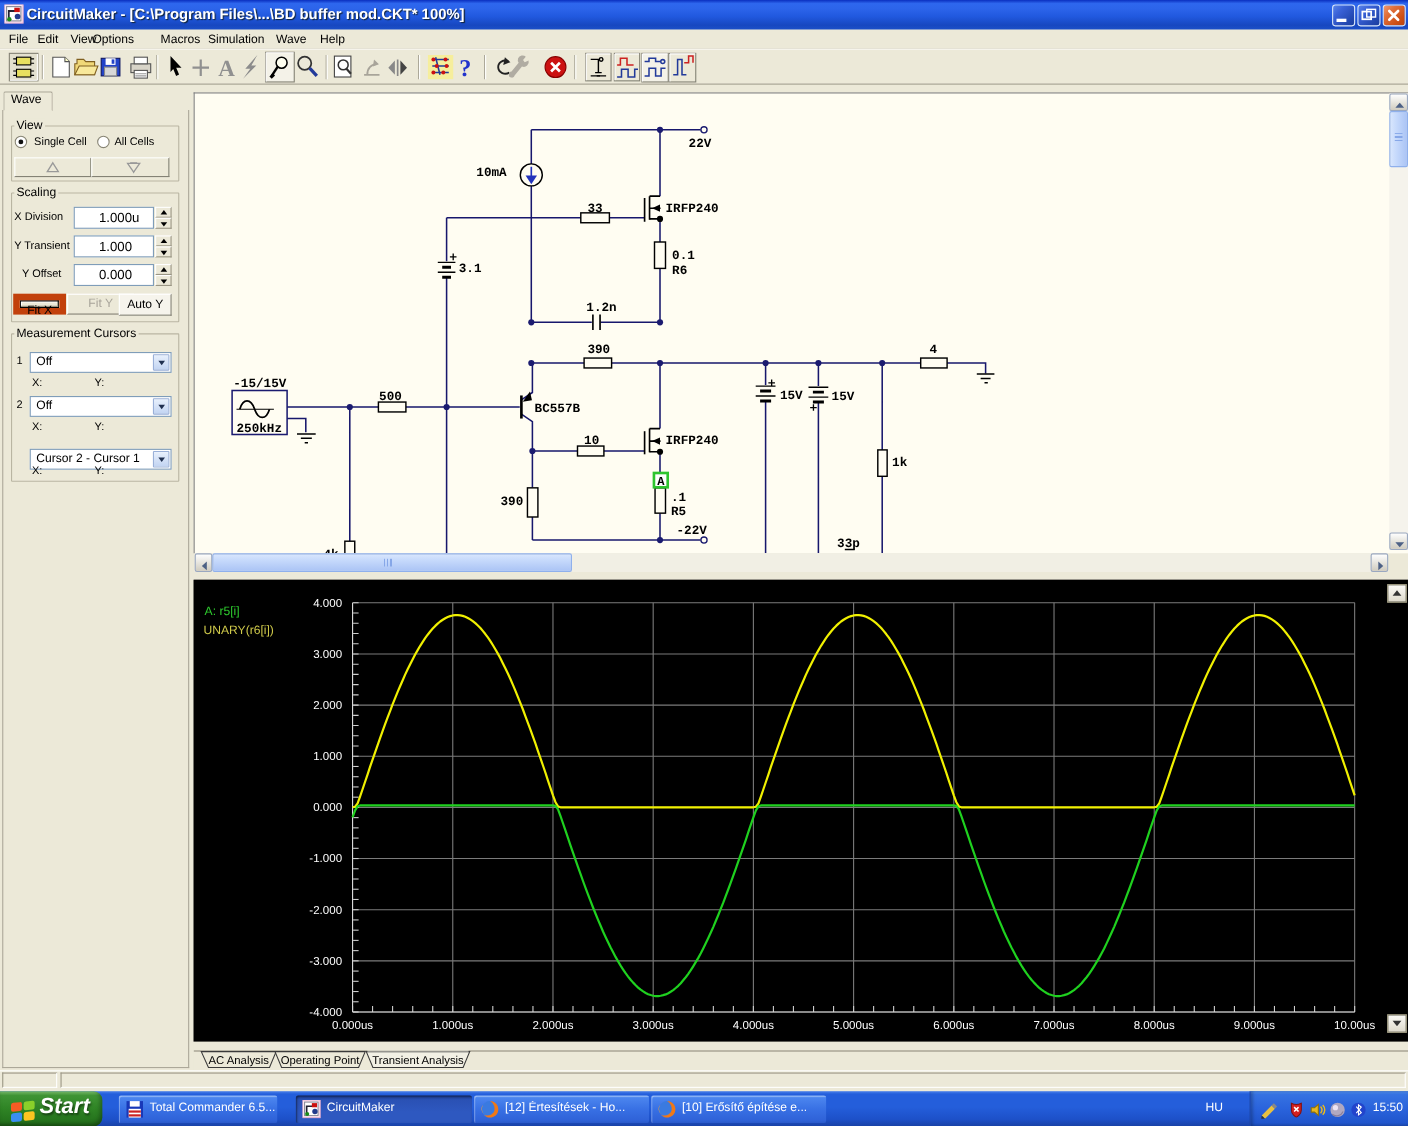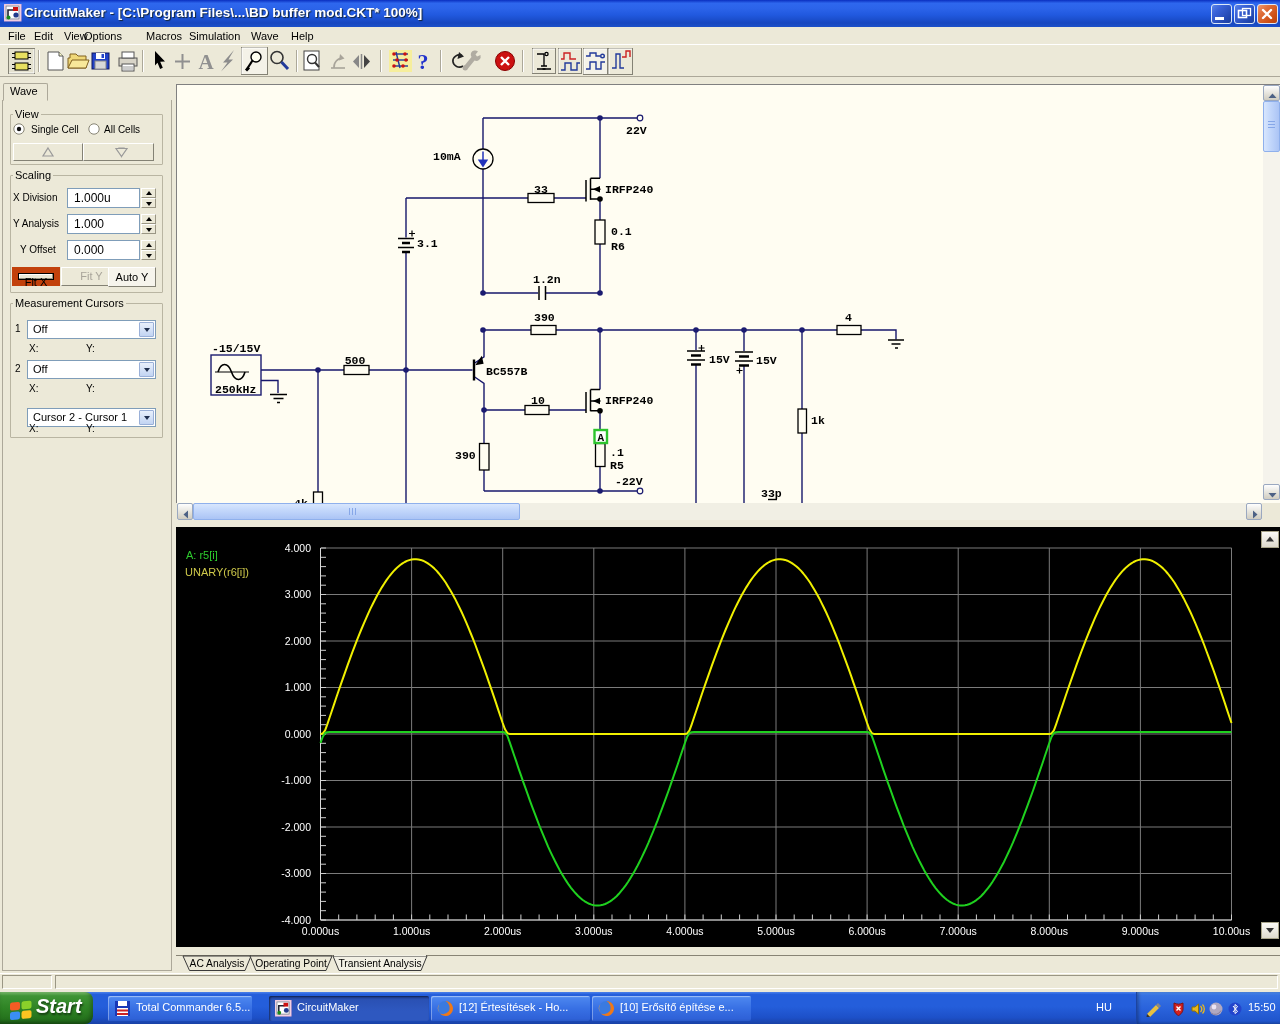--- a/index.html
+++ b/index.html
@@ -7,21 +7,21 @@
 #ttext{left:24px;top:5px;color:#fff;font-size:13.5px;font-weight:bold;letter-spacing:0px;text-shadow:1px 1px 1px #123}
 .wbtn{top:4px;width:21px;height:20px;border-radius:3px;border:1px solid #dce8f8}
 #bmin,#bmax{background:linear-gradient(135deg,#5a84e8 0%,#3a62d8 30%,#2146ae 80%,#1c3f9e 100%)}
 #bclose{background:linear-gradient(135deg,#f09a70 0%,#e0703c 30%,#cc4e14 75%,#b84410 100%)}
 #menubar{left:0;top:27px;width:1280px;height:18px;background:#ece9d8}
 #menubar span{position:absolute;top:3px;font-size:11px;color:#000}
 #leftpanel{left:0;top:78px;width:176px;height:914px;background:#ece9d8}
 .grp{position:absolute;border:1px solid #b9b5a2;border-radius:1px}
 .grplbl{position:absolute;background:#ece9d8;font-size:11px;padding:0 2px;color:#000}
 .lbl11{position:absolute;font-size:10px;color:#000}
-.inp{position:absolute;background:#fff;border:1px solid #7f9db9;font-size:12px;color:#000;padding-left:6px}
+.inp{position:absolute;background:#fff;border:1px solid #7f9db9;font-size:12px;color:#000;padding-left:22px}
 .spin{position:absolute;width:15px;height:20px}
 .spinb{position:absolute;left:0;width:15px;height:10px;background:#ece9d8;border:1px solid;border-color:#fff #9a9684 #9a9684 #fff;font-size:0}
 .tri-u{width:0;height:0;border-left:3.5px solid transparent;border-right:3.5px solid transparent;border-bottom:4px solid #000;margin:2px auto 0}
 .tri-d{width:0;height:0;border-left:3.5px solid transparent;border-right:3.5px solid transparent;border-top:4px solid #000;margin:3px auto 0}
 .btn{position:absolute;background:#ece9d8;border:1px solid;border-color:#fff #848275 #848275 #fff;font-size:11px;color:#000;text-align:center}
 .combo{position:absolute;background:#fff;border:1px solid #7f9db9;font-size:11px;color:#000}
 .cbtn{position:absolute;right:1px;top:1px;width:15px;bottom:1px;background:linear-gradient(180deg,#e8f0fc,#c2d4f2);border:1px solid #9ab0d8;border-radius:1px}
 .cbtn div{width:0;height:0;border-left:3.5px solid transparent;border-right:3.5px solid transparent;border-top:4px solid #203050;margin:5px auto 0}
 #schemwrap{left:176px;top:84px;width:1104px;height:419px;background:#fffdf2;border-left:1px solid #808080;border-top:1px solid #808080}
 #wavewrap{left:176px;top:527px;width:1104px;height:420px;background:#000}
@@ -269,21 +269,21 @@
 <div class="abs lbl11" style="left:13px;top:192px">X Division</div>
 <div class="abs inp" style="left:67px;top:188px;width:73px;height:20px;line-height:18px">1.000u</div>
 <div class="abs spin" style="left:141px;top:188px">
     <div class="spinb" style="top:0">
       <div class="tri-u"></div>
     </div>
     <div class="spinb" style="top:10px">
       <div class="tri-d"></div>
     </div>
   </div>
-<div class="abs lbl11" style="left:13px;top:218px">Y Analysis</div>
+<div class="abs lbl11" style="left:13px;top:218px">Y Transient</div>
 <div class="abs inp" style="left:67px;top:214px;width:73px;height:20px;line-height:18px">1.000</div>
 <div class="abs spin" style="left:141px;top:214px">
     <div class="spinb" style="top:0">
       <div class="tri-u"></div>
     </div>
     <div class="spinb" style="top:10px">
       <div class="tri-d"></div>
     </div>
   </div>
 <div class="abs lbl11" style="left:20px;top:244px">Y Offset</div>

